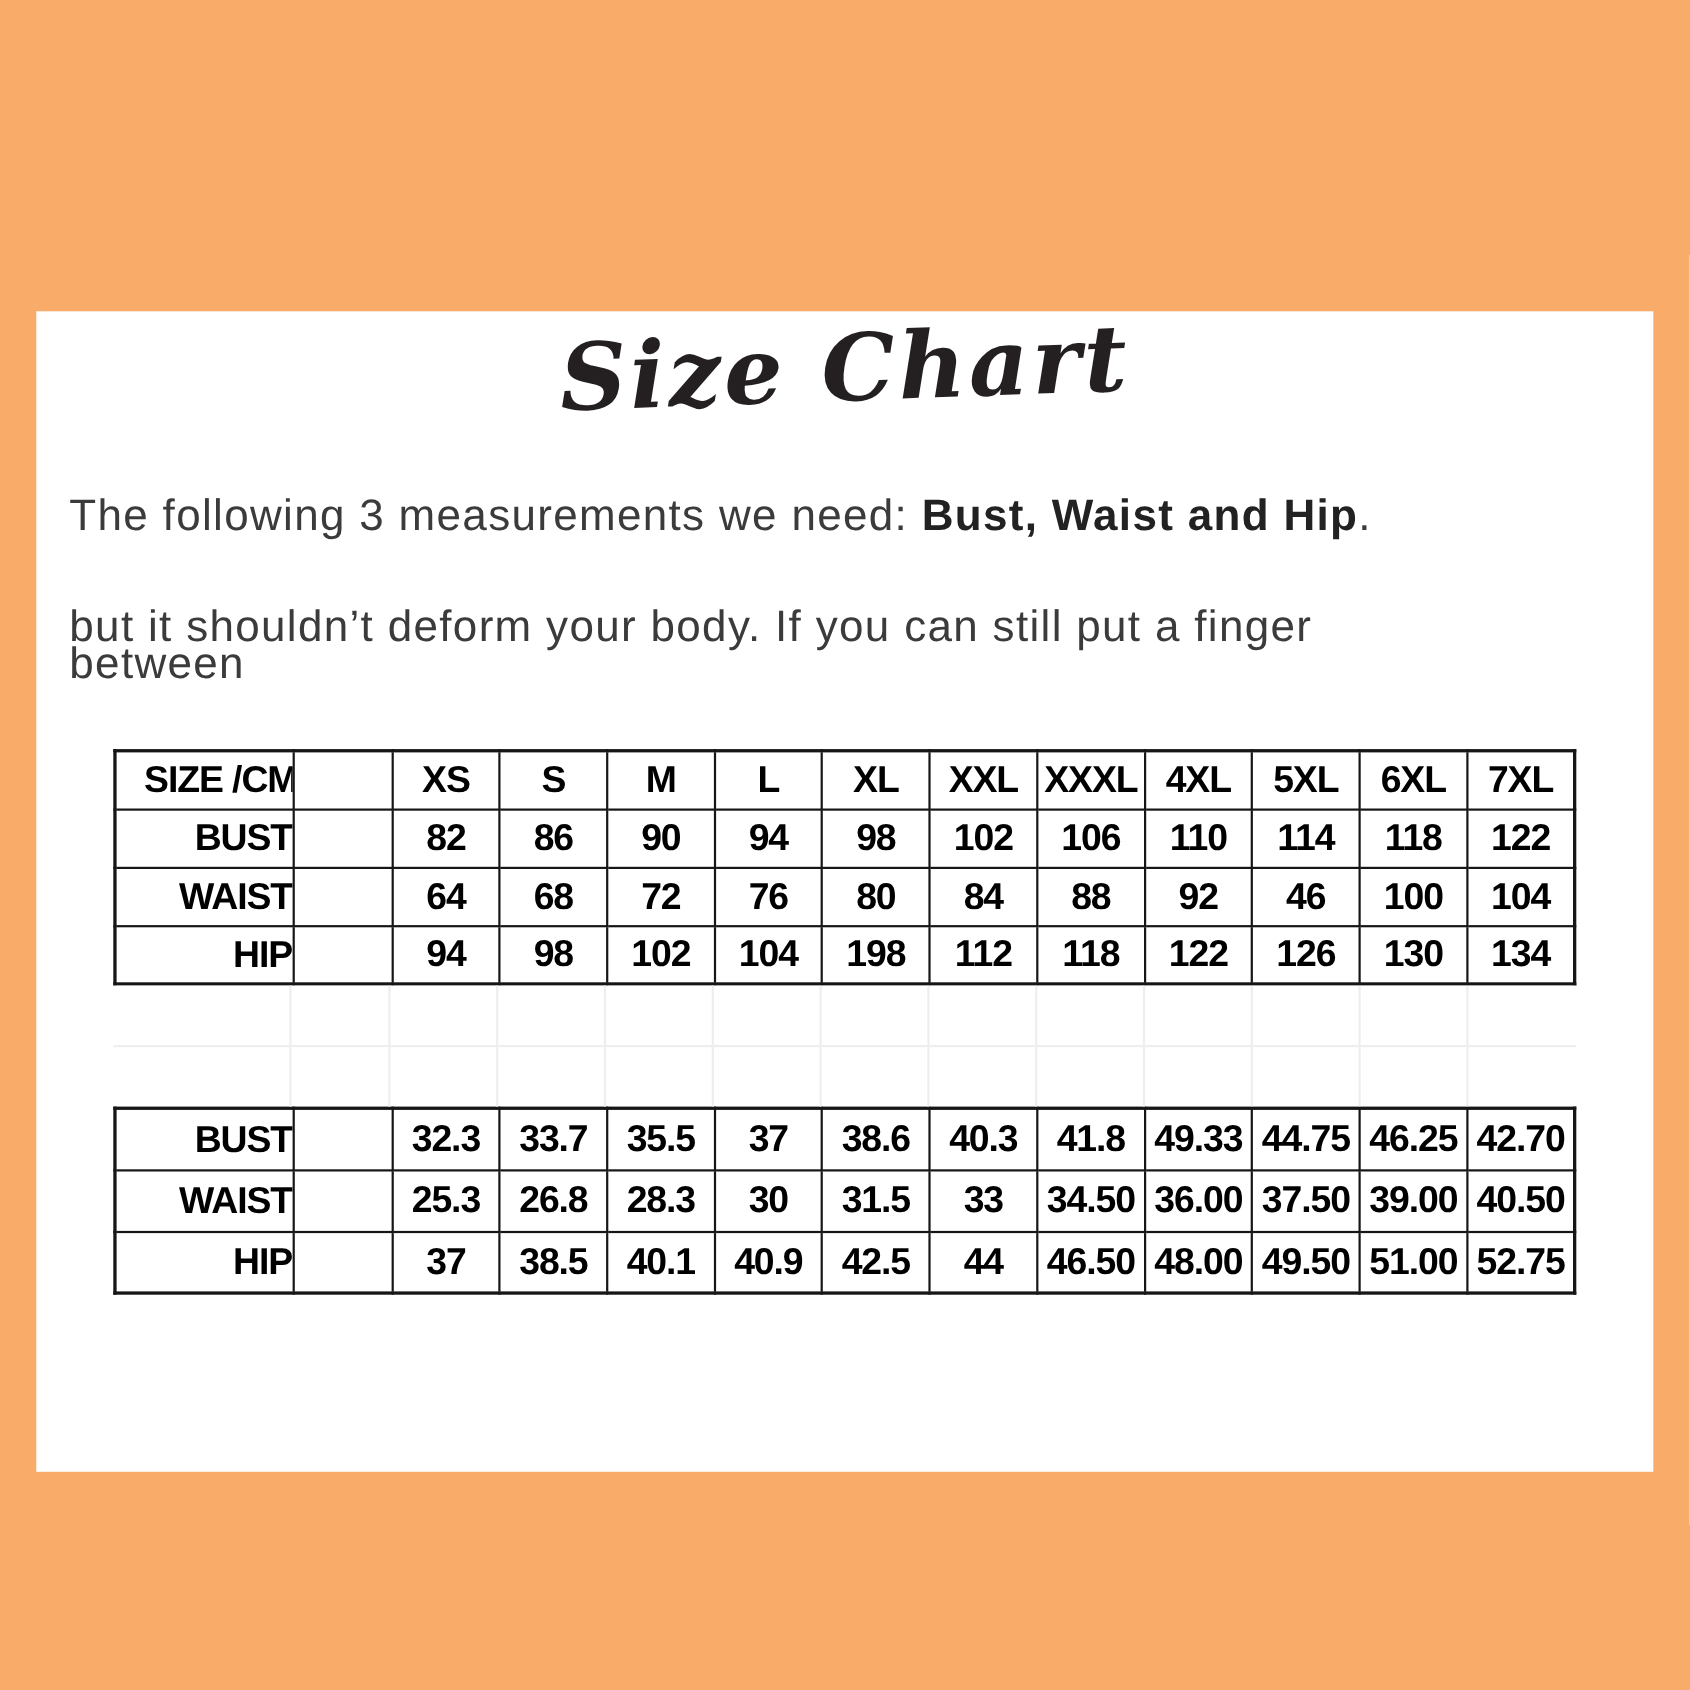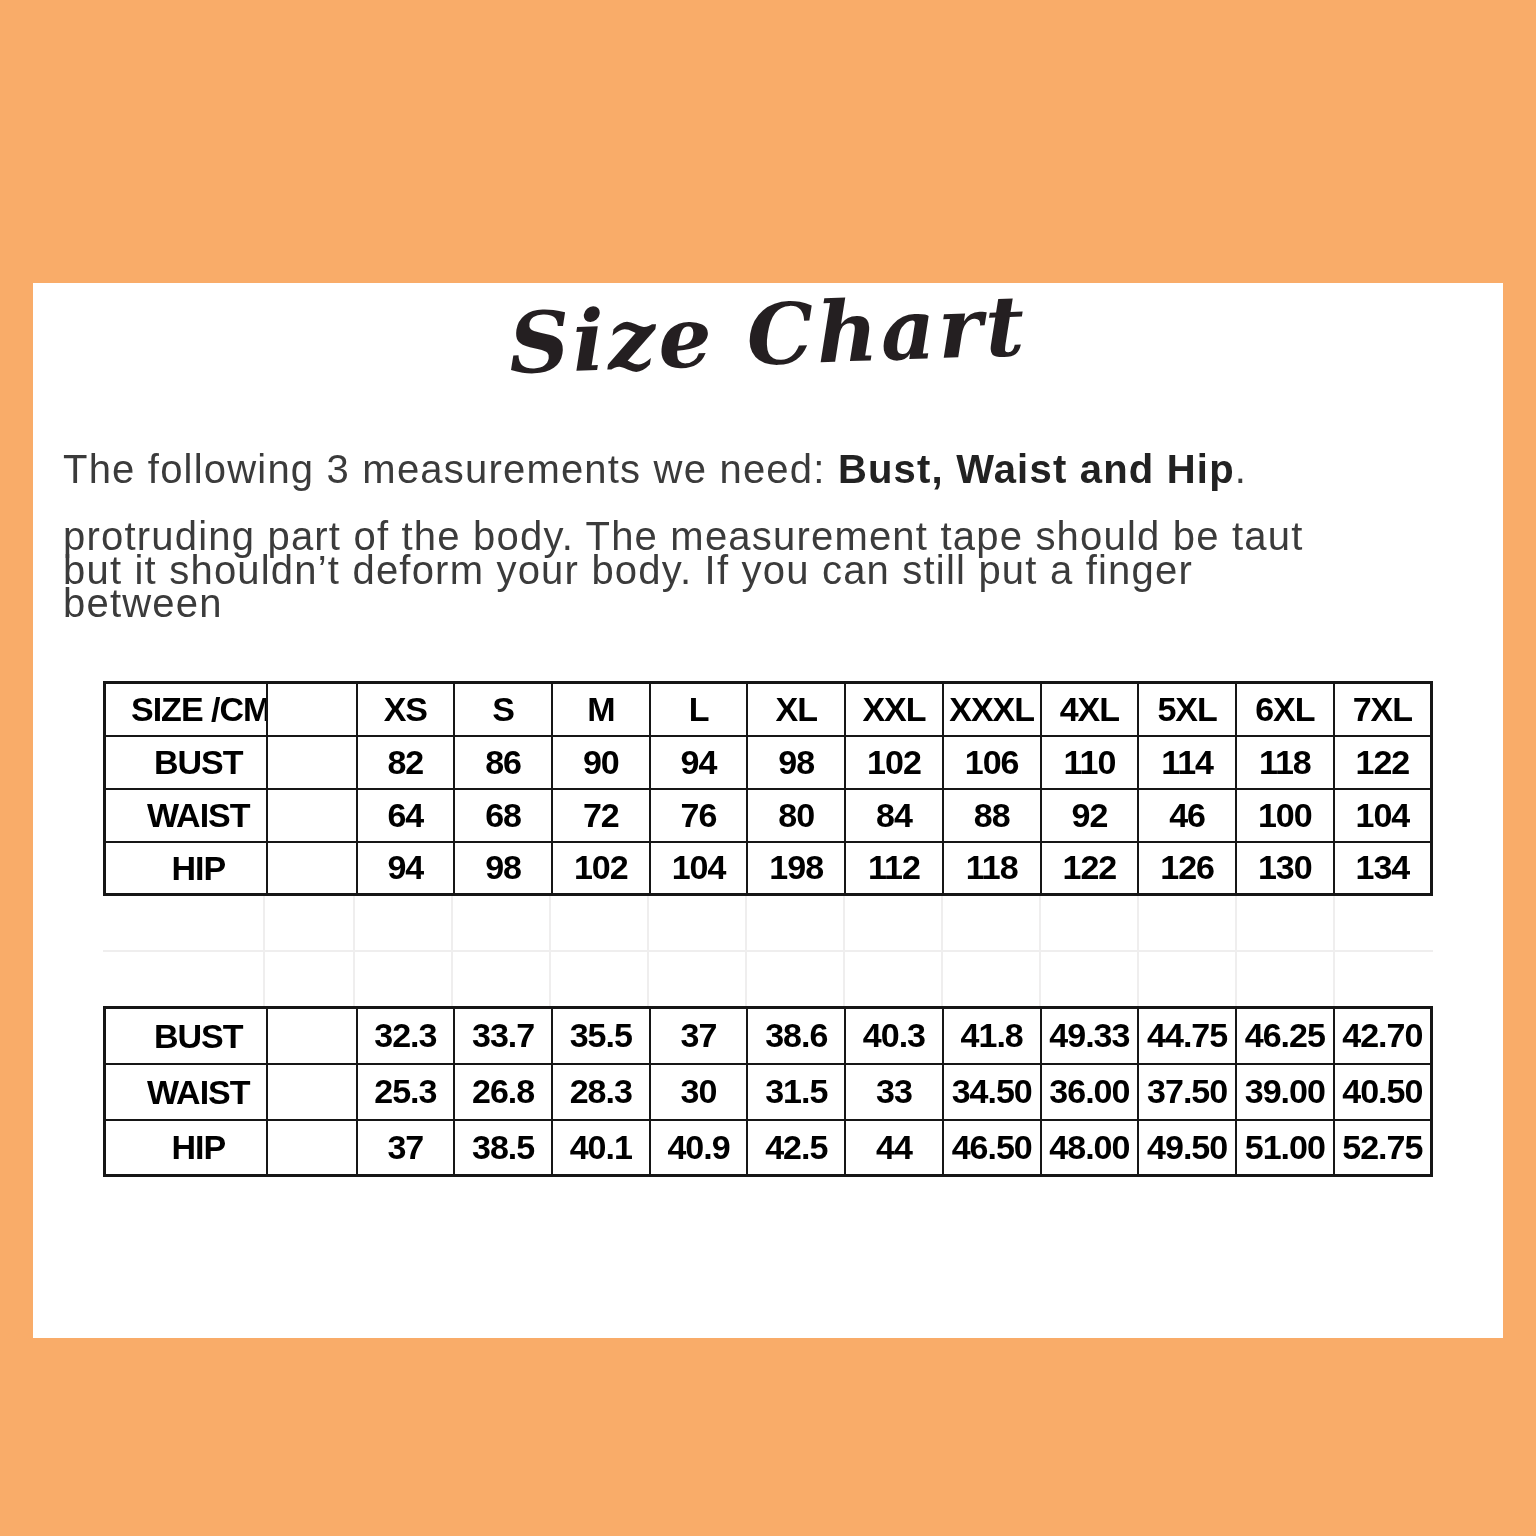--- a/index.html
+++ b/index.html
@@ -18,40 +18,40 @@
   .intro .b{font-weight:700;color:#222}
   .tables{position:absolute;top:398px;left:70px;width:1330px}
   table{
     border-collapse:collapse;table-layout:fixed;width:1330px;
     border:3px solid #161616;color:#000;
   }
   th,td{
     border:2px solid #161616;text-align:center;vertical-align:middle;
     font-size:34px;font-weight:700;letter-spacing:-1px;white-space:nowrap;overflow:hidden;
   }
-  .label-cell{text-align:center;padding-left:25px;line-height:44px}
+  .label-cell{text-align:right;padding-left:25px;line-height:44px}
   #cm-table tr{height:53px}
   #inch-table tr{height:56px}
   #inch-table tr.header-row{height:108px}
   .ghost{display:grid;grid-template-columns:162px 90px repeat(11,1fr);width:1330px;height:110px;background:#fff}
   .ghost div{border-right:2px solid #efeeee}
   .ghost div:nth-child(13n){border-right:none}
   .ghost div:nth-child(-n+13){border-bottom:2px solid #efeeee}
 </style>
 </head>
 <body>
 
 <div class="panel">
 
   <div class="title">Size Chart</div>
 
   <div class="intro">
     <span>The following 3 measurements we need: </span><span class="b">Bust, Waist and Hip</span><span>.</span><br>
     <br>
-    <span>protruding part of the body. The measurement tape should be taut</span><br>
+    <br>
     <span>but it shouldn’t deform your body. If you can still put a finger between</span><br>
   </div>
 
   <div class="tables">
     <table id="cm-table">
       <colgroup>
           <col style="width:162px">
           <col style="width:90px">
         </colgroup>
       <tbody>

